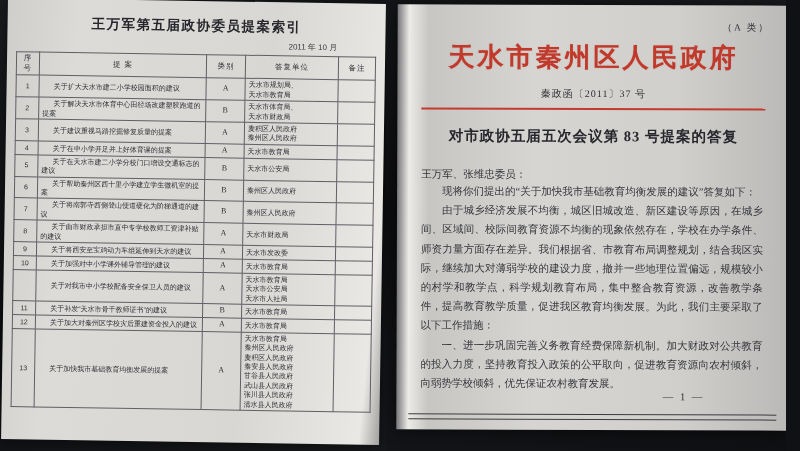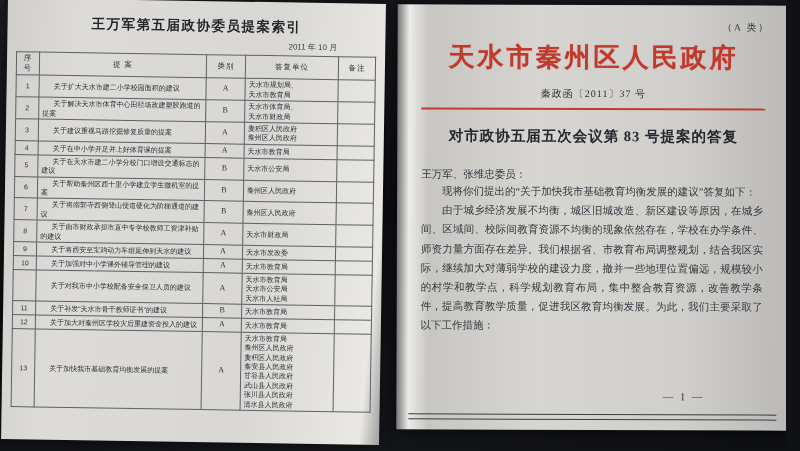--- a/index.html
+++ b/index.html
@@ -228,20 +228,21 @@
       <div class="rp-class-tag">（A 类）</div>
       <div class="rp-gov-title">天水市秦州区人民政府</div>
       <div class="rp-doc-number">秦政函〔2011〕37 号</div>
       <hr class="rp-red-line">
       <div class="rp-doc-title">对市政协五届五次会议第 83 号提案的答复</div>
       <div class="rp-body">
         <div class="rp-salutation">王万军、张维忠委员：</div>
         <div id="paragraphs">
             <p class="para">现将你们提出的“关于加快我市基础教育均衡发展的建议”答复如下：</p>
             <p class="para">由于城乡经济发展不均衡，城区旧城改造、新区建设等原因，在城乡间、区域间、校际间教育资源不均衡的现象依然存在，学校在办学条件、师资力量方面存在差异。我们根据省、市教育布局调整规划，结合我区实际，继续加大对薄弱学校的建设力度，撤并一些地理位置偏远，规模较小的村学和教学点，科学规划教育布局，集中整合教育资源，改善教学条件，提高教育教学质量，促进我区教育均衡发展。为此，我们主要采取了以下工作措施：</p>
+            <p class="para">一、进一步巩固完善义务教育经费保障新机制。加大财政对公共教育的投入力度，坚持教育投入政策的公平取向，促进教育资源向农村倾斜，向弱势学校倾斜，优先保证农村教育发展。</p>
           </div>
       </div>
       <div class="rp-page-number">— 1 —</div>
       <div class="rp-double-line"></div>
     </div>
 
   </section>
 
 </div>
 

